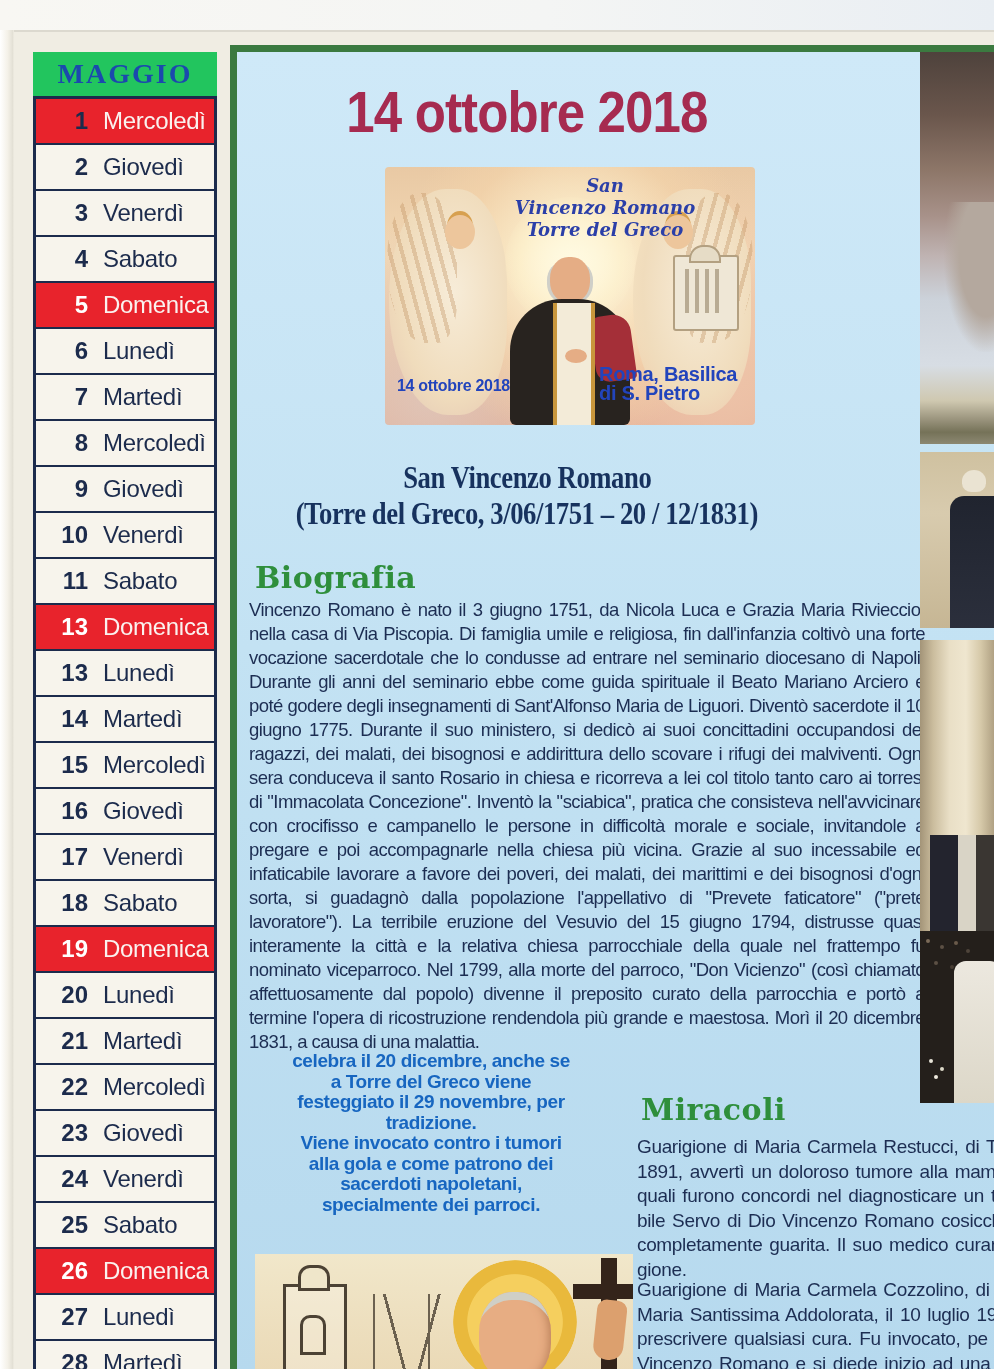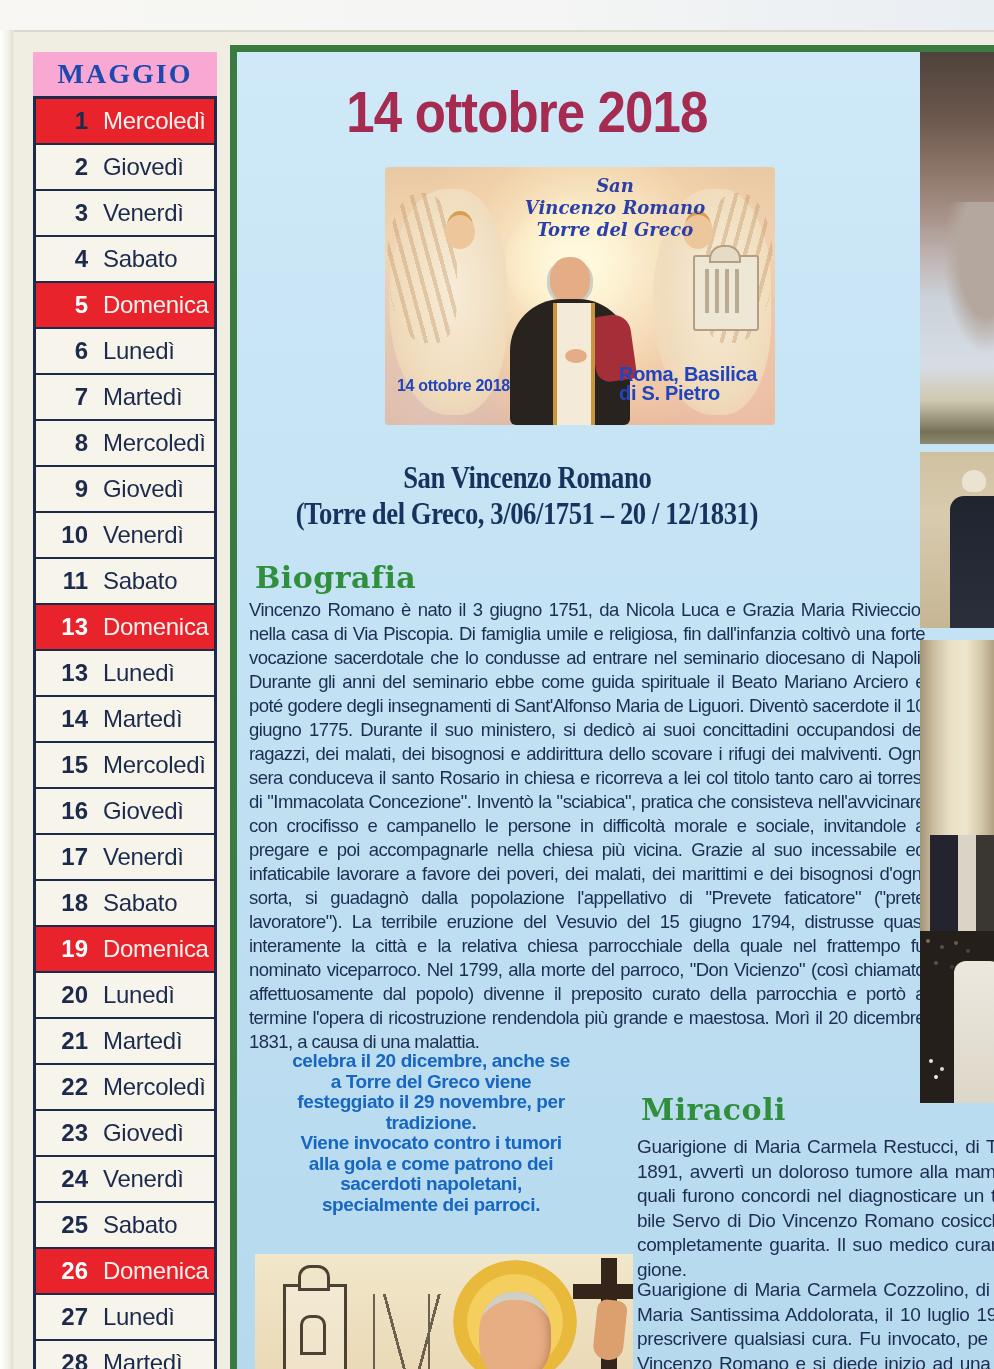--- a/index.html
+++ b/index.html
@@ -8,21 +8,21 @@
     background:#f0ede3;font-family:"Liberation Sans",sans-serif;
   }
   
   .scan-top{position:absolute;left:0;top:0;width:994px;height:30px;
     background:linear-gradient(90deg,#f8f7f3 0%,#f4f5f4 55%,#e9eef3 100%);
     border-bottom:2px solid #dcd9cf;}
   .page-edge-left{position:absolute;left:0;top:30px;width:14px;height:1339px;
     background:linear-gradient(90deg,#ffffff 0%,#f4f1e8 55%,#e3e0d5 90%,#efece2 100%);}
   
   .calendar{position:absolute;left:33px;top:52px;width:184px;}
-  .cal-header{height:44px;background:#f9a8d4;color:#1b49ae;
+  .cal-header{height:44px;background:#22c55e;color:#1b49ae;
     font-family:"Liberation Serif",serif;font-weight:bold;font-size:28px;
     text-align:center;line-height:44px;letter-spacing:2px;}
   .cal-days{border:3px solid #1c2b4c;background:#1c2b4c;
     display:flex;flex-direction:column;gap:2px;}
   .cal-row{display:flex;align-items:center;height:44px;background:#f7f4ec;
     color:#1c2b4c;font-size:24px;}
   .cal-row.red{background:#e8232c;}
   .cal-row.red .cal-day{color:#faf2ef;}
   .cal-row.red .cal-num{color:#ffffff;}
   .cal-row.red.numdark .cal-num{color:#1c2b4c;}
@@ -35,21 +35,21 @@
   .date-title{position:absolute;left:0;top:26px;width:580px;text-align:center;
     font-weight:bold;font-size:58px;color:#a62b50;white-space:nowrap;
     transform:scaleX(0.88);transform-origin:50% 50%;letter-spacing:-1px;}
   
   .holy-card{position:absolute;left:148px;top:115px;width:370px;height:258px;
     border-radius:4px;overflow:hidden;
     background:
       radial-gradient(circle at 52% 38%,rgba(255,252,235,.95) 0%,rgba(250,233,198,.85) 26%,rgba(244,212,170,.6) 48%,rgba(0,0,0,0) 70%),
       radial-gradient(circle at 12% 90%,rgba(222,200,190,.8) 0%,rgba(0,0,0,0) 45%),
       radial-gradient(circle at 90% 85%,rgba(238,196,170,.9) 0%,rgba(0,0,0,0) 55%),
-      linear-gradient(180deg,#e9c9a4 0%,#f2d8b4 35%,#eec5a2 70%,#e2ad93 100%); padding-left: 20px;}
+      linear-gradient(180deg,#e9c9a4 0%,#f2d8b4 35%,#eec5a2 70%,#e2ad93 100%);}
   .angel{position:absolute;top:22px;width:118px;height:226px;
     background:radial-gradient(ellipse at 55% 45%,#f7ecd8 0%,#f0dcbc 60%,rgba(240,220,188,0) 100%);
     border-radius:48% 42% 40% 50%;}
   .angel::before{content:"";position:absolute;top:4px;width:70px;height:150px;
     background:repeating-linear-gradient(75deg,rgba(189,141,92,.35) 0 4px,rgba(0,0,0,0) 4px 12px);
     border-radius:50% 50% 30% 60%;}
   .angel.left{left:4px;}
   .angel.left::before{left:-2px;}
   .angel.right{right:4px;}
   .angel.right::before{right:-2px;transform:scaleX(-1);}

